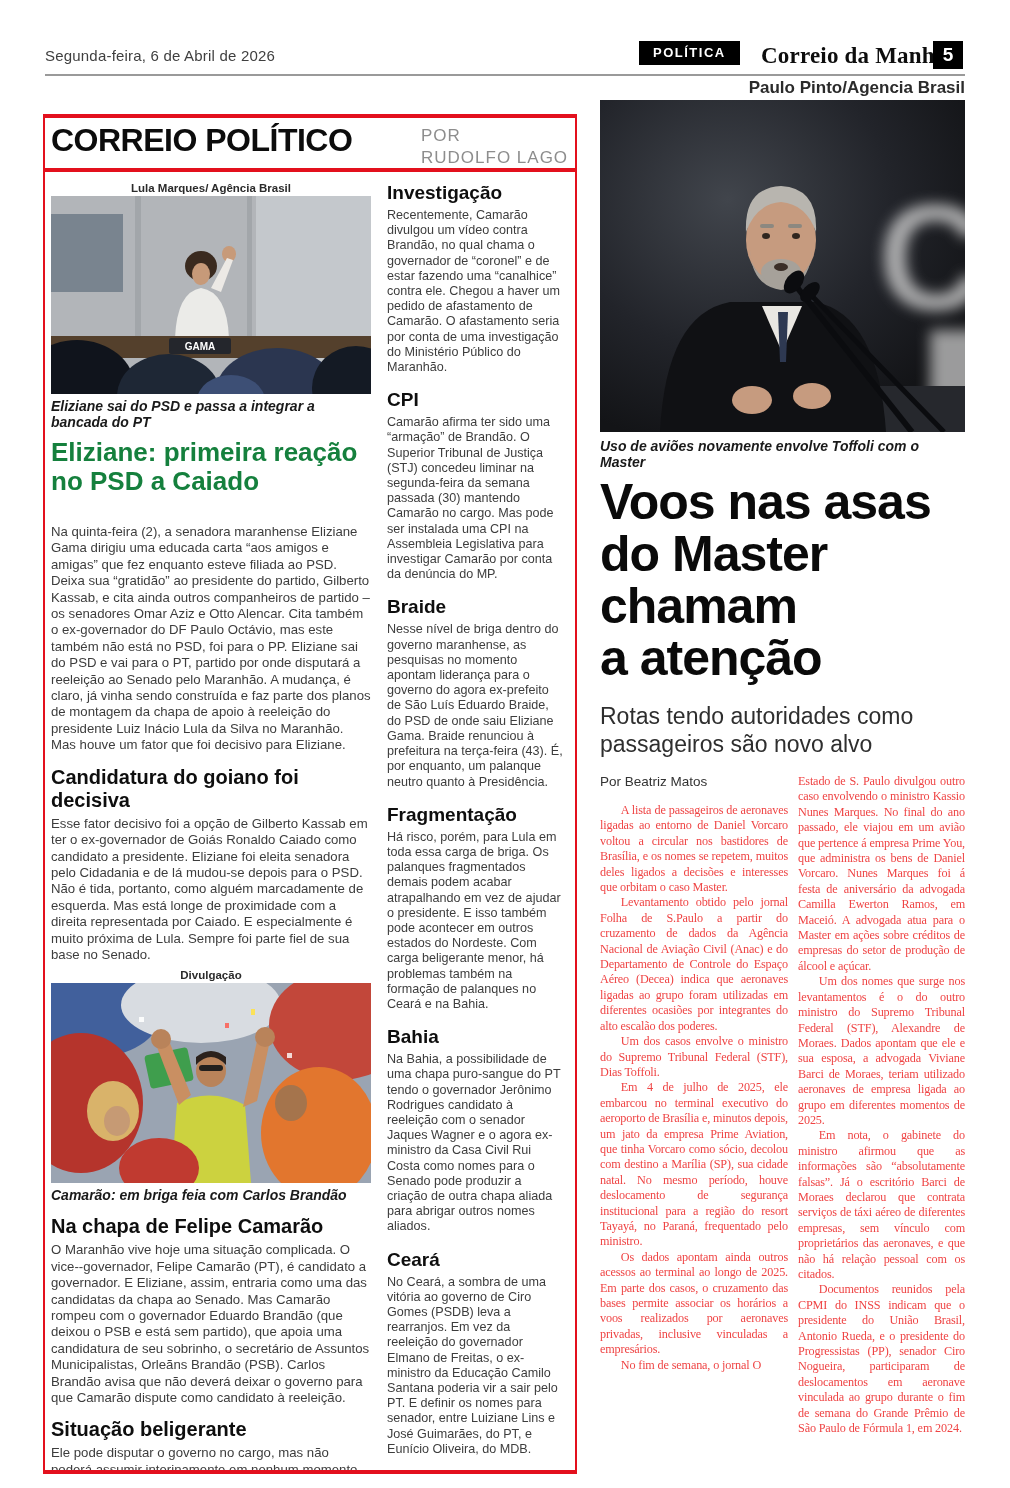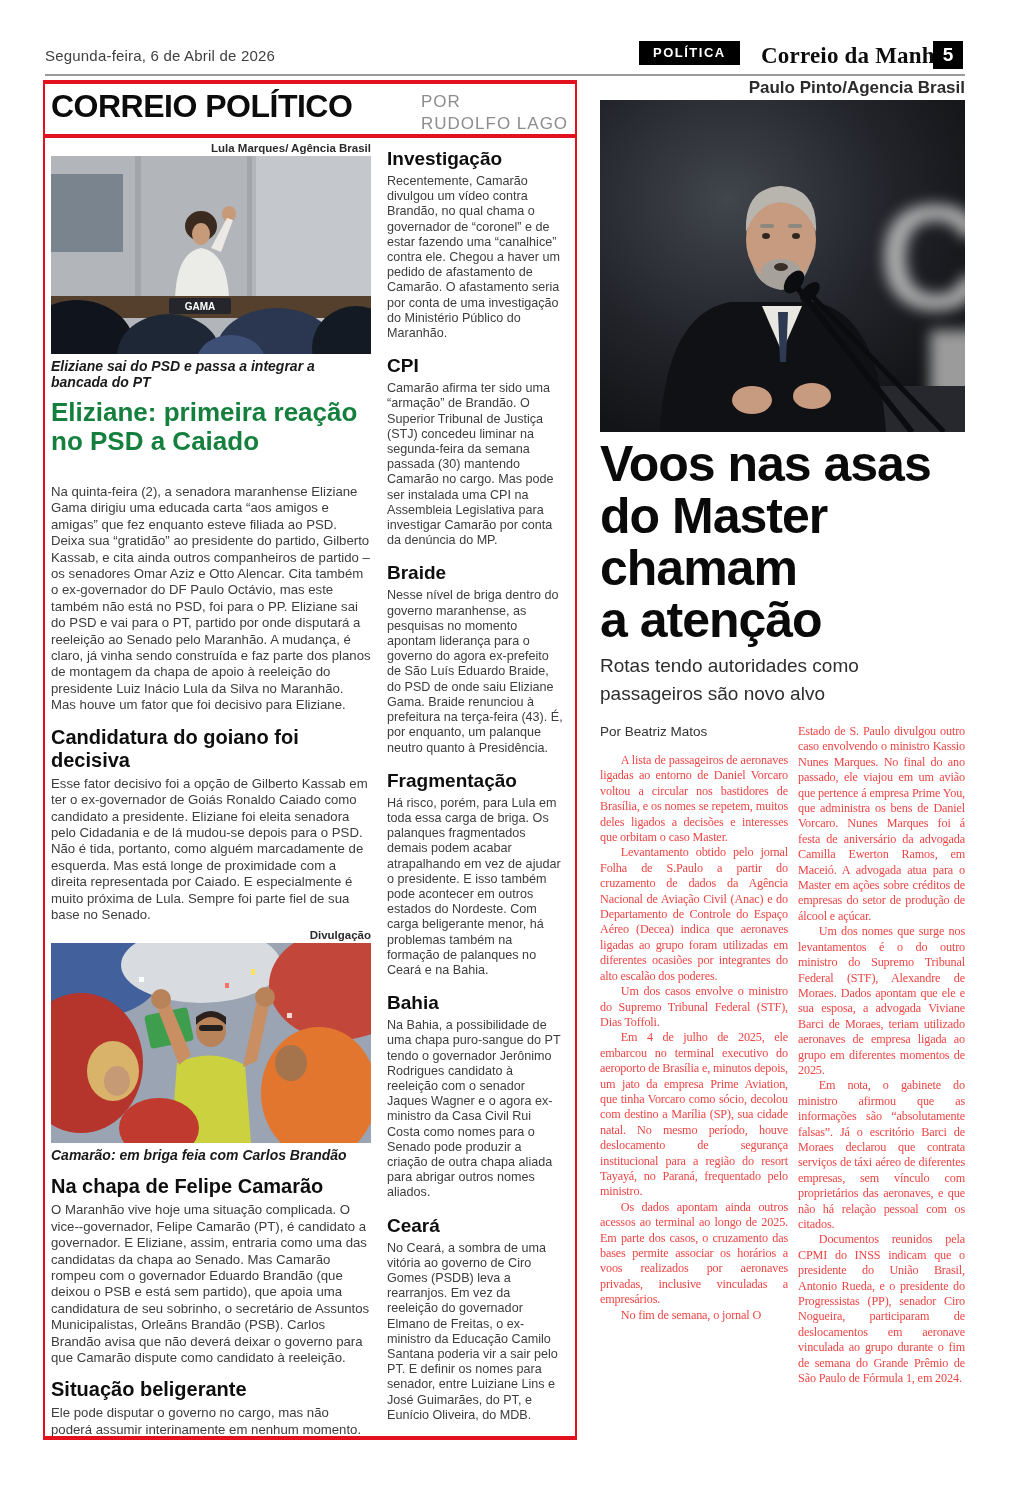--- a/index.html
+++ b/index.html
@@ -14,50 +14,50 @@
   .hdr-date{left:45px;top:47px;font-size:15px;color:#3f3f3f;letter-spacing:.2px;}
   .hdr-tag{left:599px;top:41px;background:#000;color:#fff;font-weight:700;
     font-size:13px;letter-spacing:1.5px;padding:4px 14px 5px;margin-left:40px;}
   .masthead{left:761px;top:43px;font-family:"Liberation Serif","DejaVu Serif",serif;
     font-weight:700;font-size:23px;color:#0d0d0d;letter-spacing:.2px;}
   .hdr-page{left:933px;top:41px;background:#000;color:#fff;font-weight:700;
     font-size:19px;width:30px;height:28px;text-align:center;line-height:28px;}
   .hdr-rule{left:45px;top:74px;width:920px;height:2px;background:#9a9a9a;}
 
   
-  .cp-box{left:43px;top:80px;width:534px;height:1360px;border:2px solid var(--red);
+  .cp-box{left:43px;top:114px;width:534px;height:1360px;border:2px solid var(--red);
     border-top-width:4px;border-bottom-width:4px;overflow:hidden;background:#fff;box-sizing:border-box;}
   .cp-head{position:relative;height:50px;border-bottom:4px solid var(--red);}
   .cp-title{position:absolute;left:6px;top:4px;font-size:32px;font-weight:800;
     letter-spacing:-.5px;color:#0c0c0c;}
   .cp-by{position:absolute;left:376px;top:7px;font-size:17px;color:#8d8d8d;
     letter-spacing:1px;line-height:1.3;font-weight:500;}
   .cp-cols{display:flex;gap:16px;padding:4px 10px 0 6px;}
   .cp-left{width:320px;flex:0 0 320px;}
   .cp-mid{width:176px;flex:0 0 176px;}
 
-  .ph-credit{font-size:11.5px;font-weight:700;color:#2b2b2b;text-align:right;margin:0 0 2px;}
+  .ph-credit{font-size:11.5px;font-weight:700;color:#2b2b2b;text-align:center;margin:6px 0 2px;}
   .caption{font-size:14px;font-weight:700;font-style:italic;color:#1a1a1a;margin:4px 0 2px;}
   .h1-left{font-size:26px;line-height:29px;font-weight:800;color:#15803d;margin:8px 0 28px;}
   .body-sans{font-size:13.2px;line-height:16.4px;color:#3d3d3d;}
   .h2-left{font-size:20px;font-weight:800;color:#0e0e0e;margin:12px 0 4px;}
   .h3-mid{font-size:19px;font-weight:800;color:#0e0e0e;margin:14px 0 4px;}
   .h3-mid.first{margin-top:6px;}
   .mid-body{font-size:12.6px;line-height:15.2px;color:#3d3d3d;}
 
   .photo-frame{width:100%;overflow:hidden;background:#888;}
   .photo-frame svg{display:block;}
 
   
   .ma{left:600px;top:78px;width:365px;}
   .ma-credit{font-size:17px;font-weight:700;color:#2b2b2b;text-align:right;margin-bottom:2px;}
   .ma-caption{font-size:14px;font-weight:700;font-style:italic;color:#1a1a1a;margin:6px 0 0;}
   .ma-headline{font-size:50px;line-height:52px;font-weight:800;color:#0a0a0a;
     letter-spacing:-1px;margin-top:6px;}
-  .ma-subhead{font-size:19px;line-height:28px;color:#2e2e2e;font-weight:400;margin-top:6px;}
+  .ma-subhead{font-size:23px;line-height:28px;color:#2e2e2e;font-weight:400;margin-top:18px;}
   .ma-byline{font-size:13.5px;color:#333;margin:0 0 14px;}
   .ma-cols{display:flex;gap:10px;margin-top:16px;}
   .ma-col1{width:188px;flex:0 0 188px;}
   .ma-col2{width:167px;flex:0 0 167px;}
   .serif p{font-family:"Liberation Serif","DejaVu Serif",serif;font-size:12.2px;
     line-height:15.4px;color:#ef4444;text-align:justify;margin:0;text-indent:1.7em;
     letter-spacing:-.15px;}
   .serif p.noindent{text-indent:0;}
 
   :root{--red:#e3101d;}
@@ -204,20 +204,21 @@
       <ellipse cx="196" cy="136" rx="4" ry="3" fill="#2f261f"></ellipse>
       <ellipse cx="152" cy="300" rx="20" ry="14" fill="#c69b7f"></ellipse>
       <ellipse cx="212" cy="296" rx="19" ry="13" fill="#c69b7f"></ellipse>
       <line x1="312" y1="332" x2="196" y2="186" stroke="#0b0c0f" stroke-width="6"></line>
       <line x1="344" y1="332" x2="212" y2="196" stroke="#0b0c0f" stroke-width="5"></line>
       <ellipse cx="194" cy="182" rx="8" ry="13" fill="#0b0c0f" transform="rotate(38 194 182)"></ellipse>
       <ellipse cx="210" cy="192" rx="7" ry="12" fill="#0b0c0f" transform="rotate(44 210 192)"></ellipse>
     </svg>
   </div>
 
+  <div class="ma-caption">Uso de aviões novamente envolve Toffoli com o Master</div>
 
   <div class="ma-headline">
     <div>Voos nas asas</div>
     <div>do Master</div>
     <div>chamam</div>
     <div>a atenção</div>
   </div>
 
   <div class="ma-subhead">Rotas tendo autoridades como passageiros são novo alvo</div>
 

